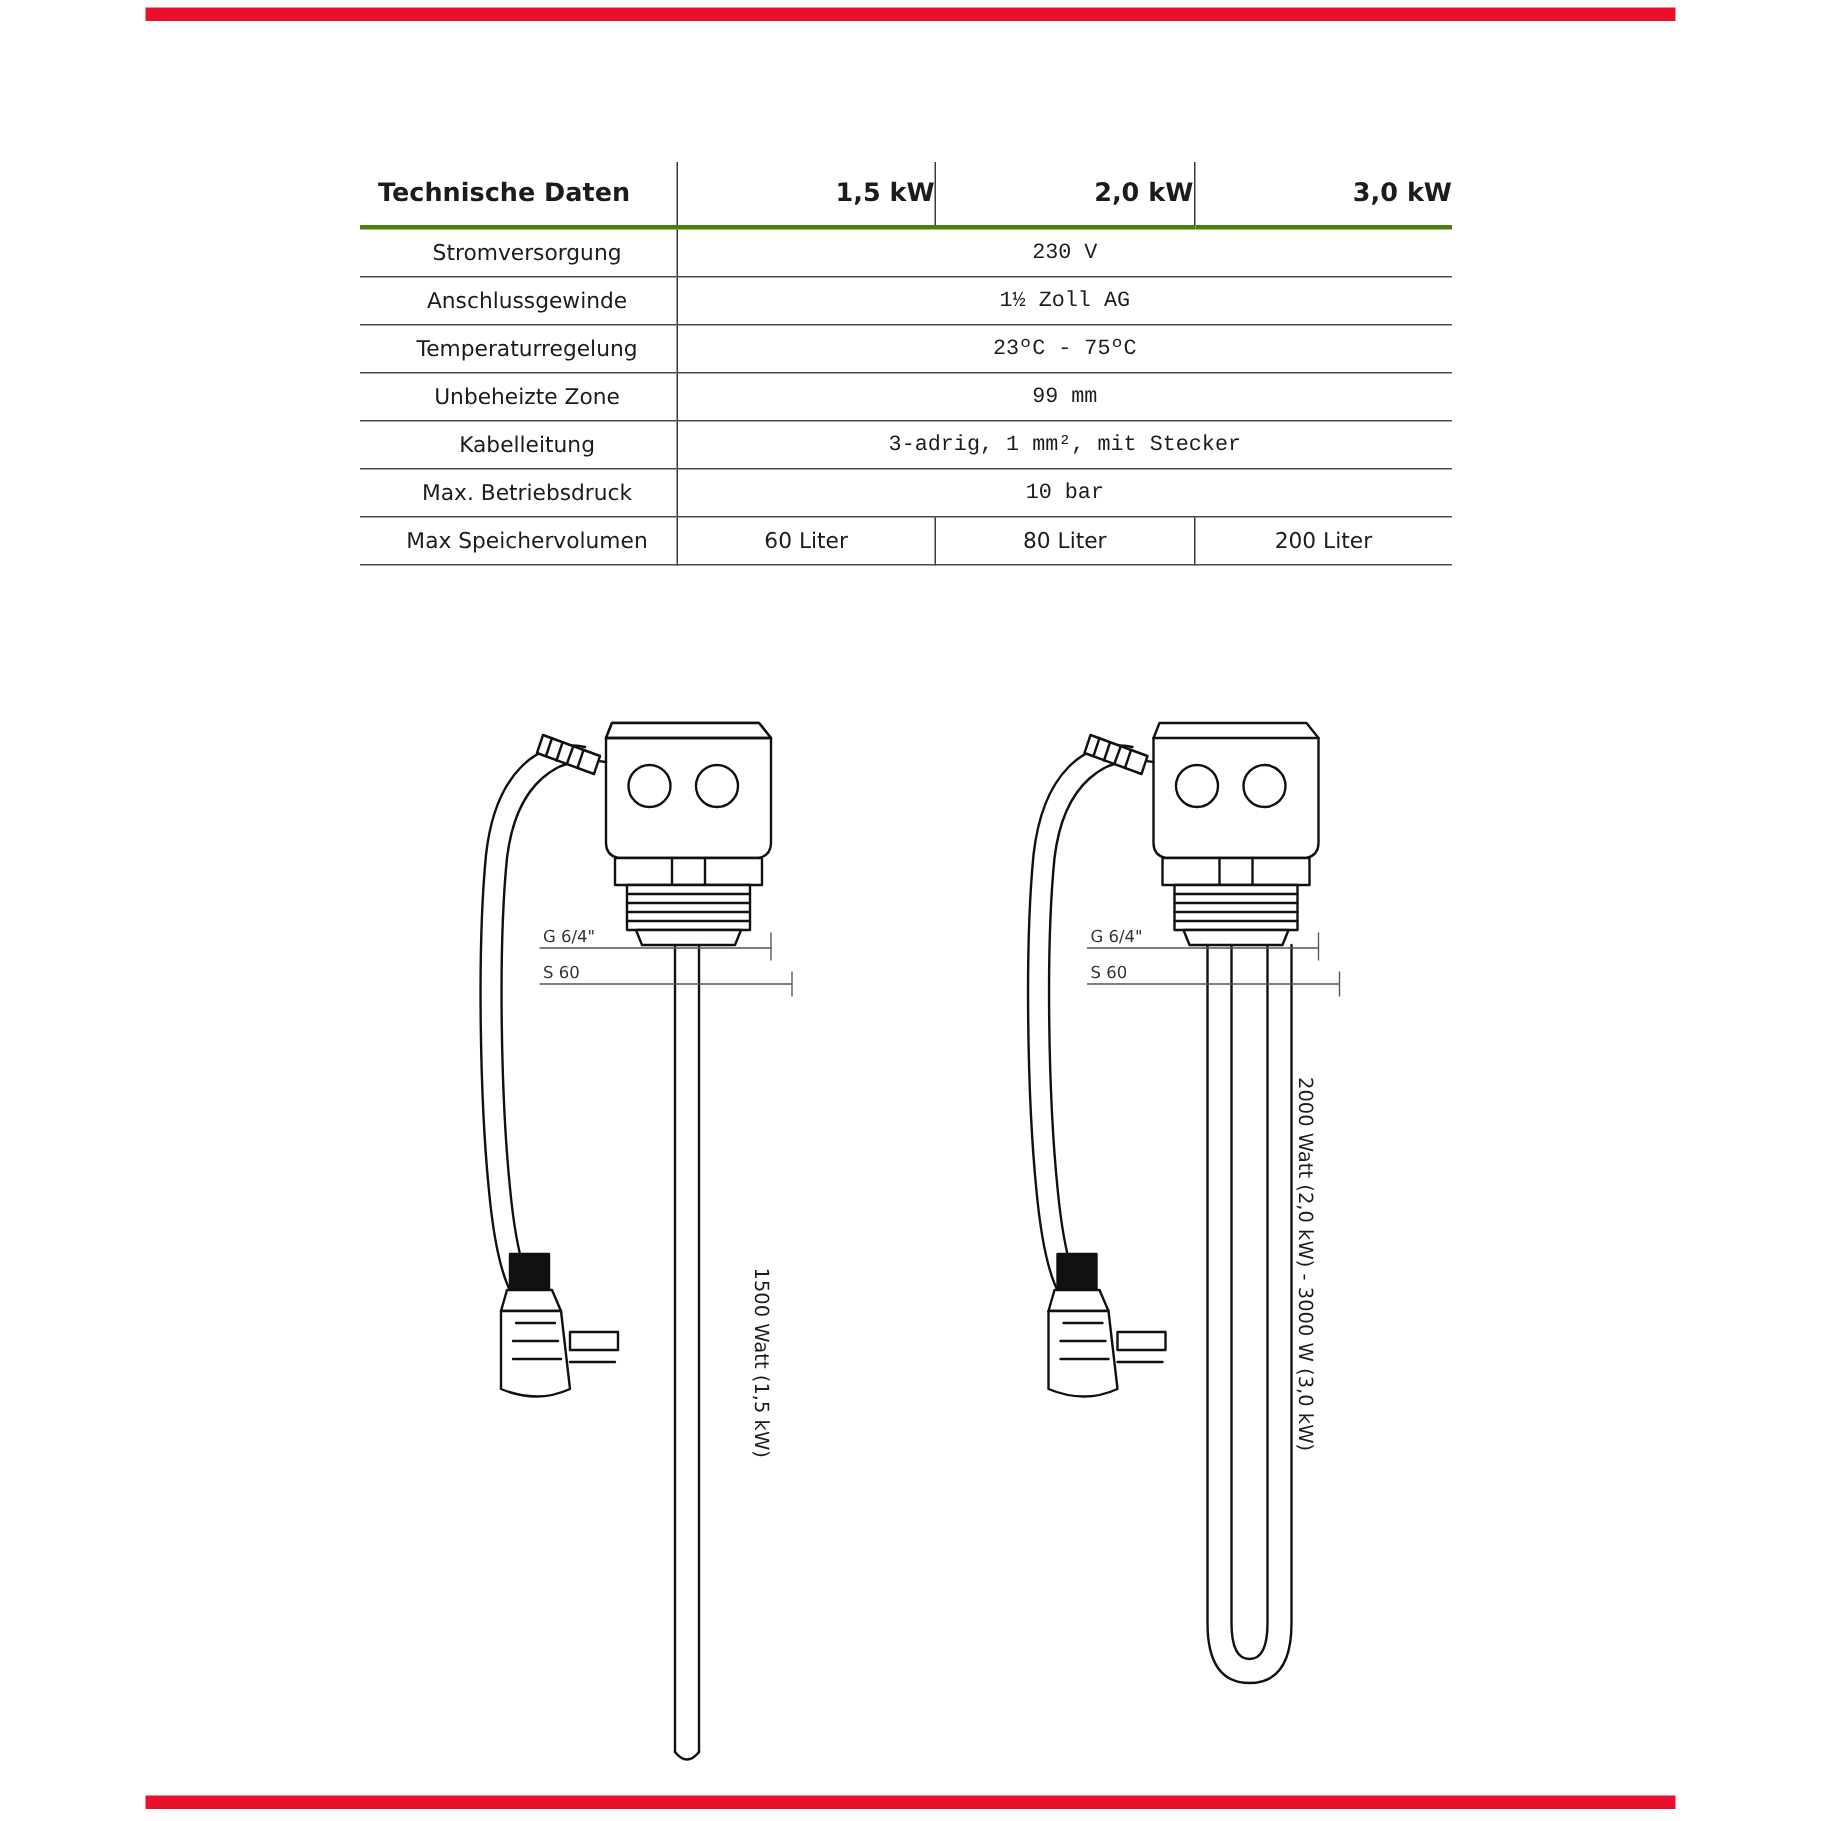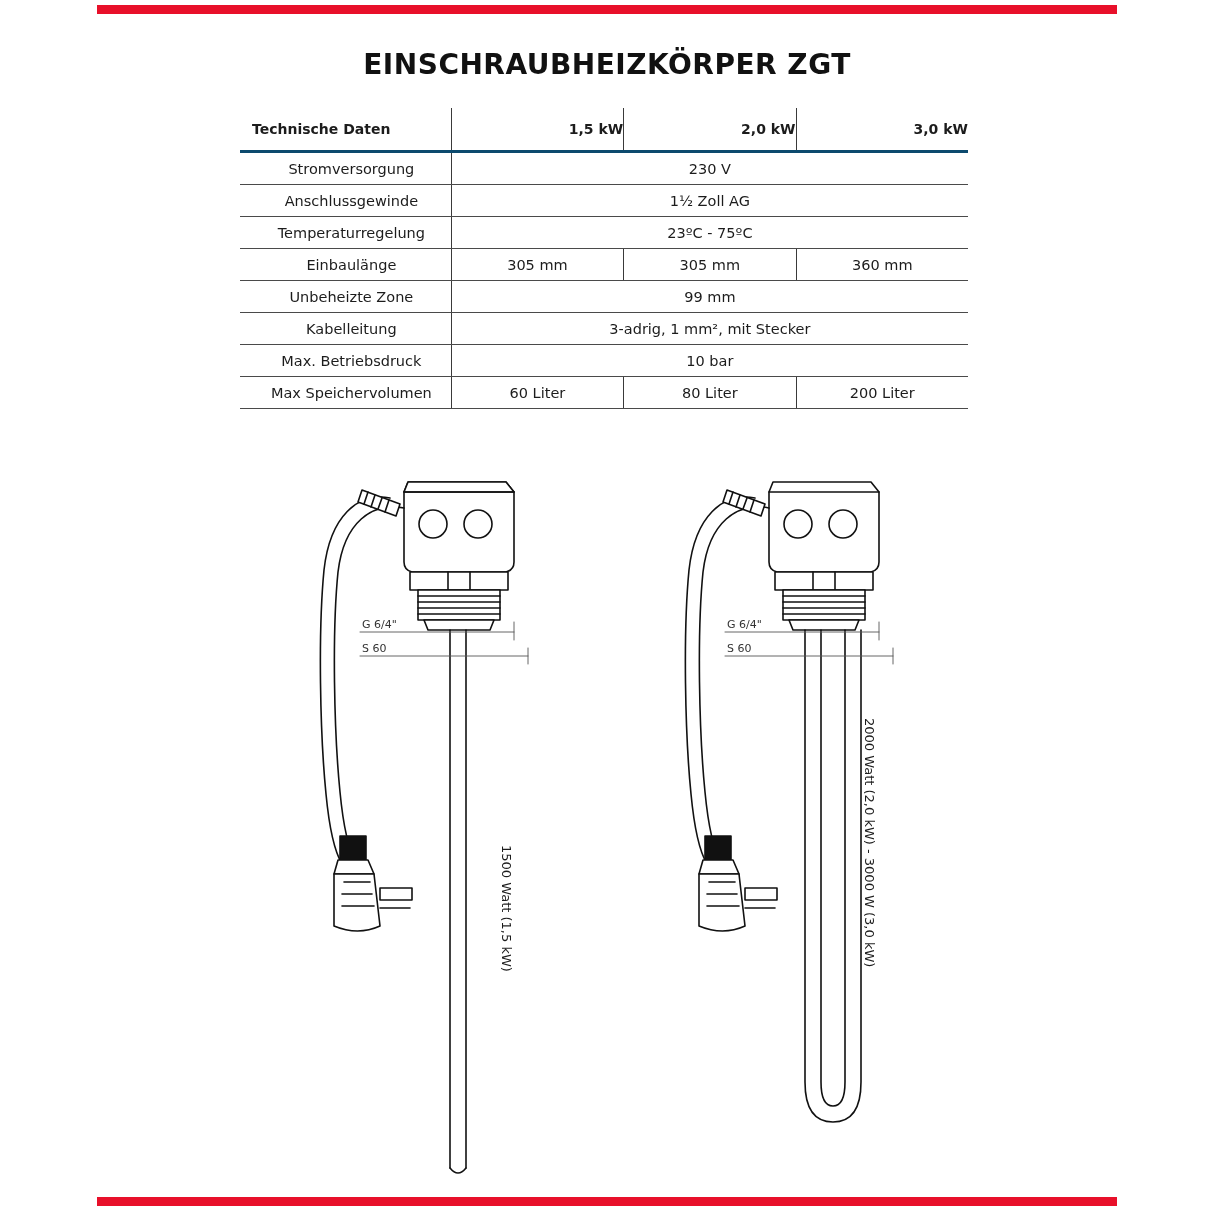--- a/index.html
+++ b/index.html
@@ -59,23 +59,23 @@
     font-family: "DejaVu Sans", sans-serif;
     font-size: 14.5px;
     color: #1c1c1c;
   }
   .spec-table td, .spec-table th {
     padding: 0;
     vertical-align: middle;
   }
   .spec-table tr.head th {
     height: 42px;
-    font-size: 14px;
+    font-size: 17px;
     font-weight: bold;
-    border-bottom: 3px solid #0c4a6e;
+    border-bottom: 3px solid #4d7c0f;
   }
   .spec-table tr.head th.label {
     text-align: left;
     padding-left: 12px;
     border-right: 1px solid #3a3a3a;
     width: 200px;
   }
   .spec-table tr.head th.col {
     text-align: right;
     width: 176px;
@@ -91,21 +91,21 @@
     text-align: center;
     padding-left: 12px;
     border-right: 1px solid #3a3a3a;
     white-space: nowrap;
   }
   .spec-table tr.row td.val {
     text-align: center;
     border-right: 1px solid #3a3a3a;
   }
   .spec-table tr.row td.val.last { border-right: none; }
-  .spec-table tr.row td.span { text-align: center; border-right: none; }
+  .spec-table tr.row td.span { text-align: center; border-right: none; font-family: Liberation Mono, monospace; }
   .spec-table tr.row.last td { border-bottom: 1px solid #4a4a4a; }
 
   
   .drawing {
     position: absolute;
     top: 462px;
   }
   .drawing.left { left: 300px; }
   .drawing.right { left: 665px; }
 
@@ -121,21 +121,20 @@
   .vlabel.l2 { left: 862px; top: 718px; }
 </style>
 </head>
 <body>
 
 <div class="page">
 
   <div class="rule-top"></div>
   <div class="rule-bottom"></div>
 
-  <div class="title">EINSCHRAUBHEIZKÖRPER ZGT</div>
 
   <table class="spec-table">
     <tbody>
         <tr class="head">
       <th class="label">Technische Daten</th>
       <th class="col">1,5 kW</th>
       <th class="col">2,0 kW</th>
       <th class="col last">3,0 kW</th>
     </tr>
 
@@ -143,26 +142,20 @@
       <td class="label">Stromversorgung</td>
       <td class="span" colspan="3">230 V</td>
     </tr>
     <tr class="row">
       <td class="label">Anschlussgewinde</td>
       <td class="span" colspan="3">1½ Zoll AG</td>
     </tr>
     <tr class="row">
       <td class="label">Temperaturregelung</td>
       <td class="span" colspan="3">23ºC - 75ºC</td>
-    </tr>
-    <tr class="row">
-      <td class="label">Einbaulänge</td>
-      <td class="val">305 mm</td>
-      <td class="val">305 mm</td>
-      <td class="val last">360 mm</td>
     </tr>
     <tr class="row">
       <td class="label">Unbeheizte Zone</td>
       <td class="span" colspan="3">99 mm</td>
     </tr>
     <tr class="row">
       <td class="label">Kabelleitung</td>
       <td class="span" colspan="3">3-adrig, 1 mm², mit Stecker</td>
     </tr>
     <tr class="row">

